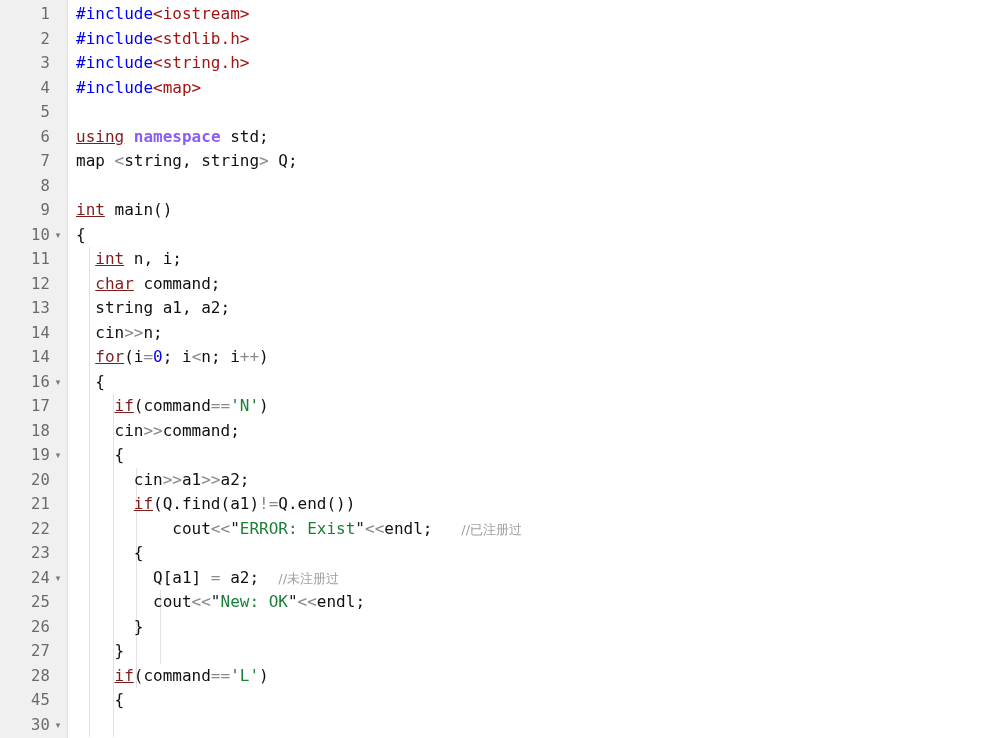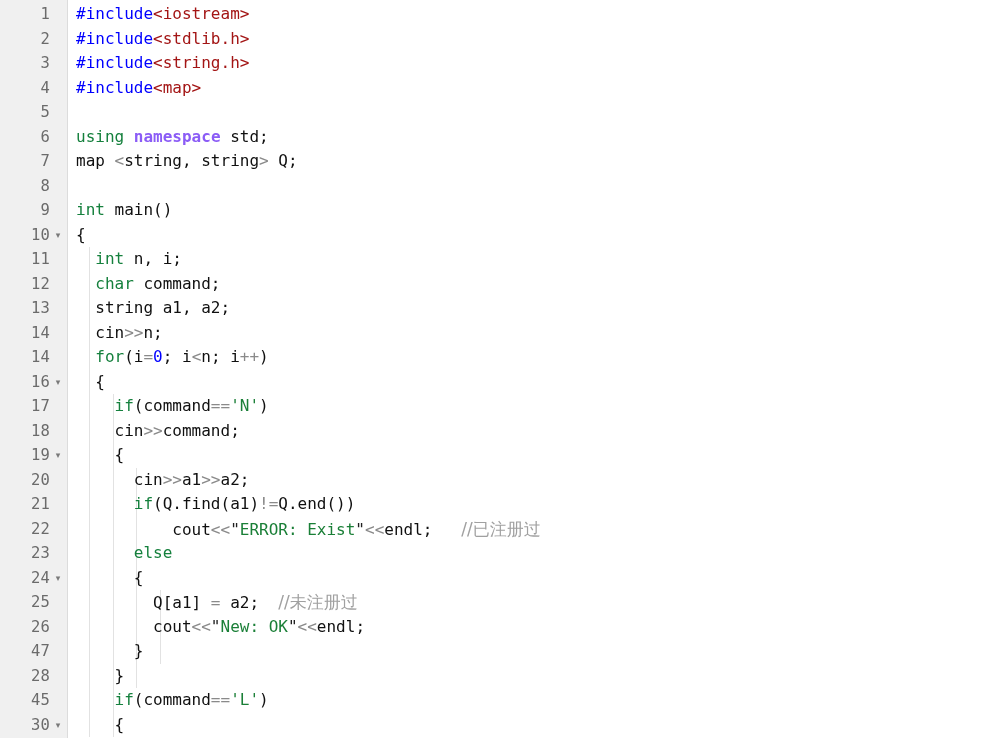--- a/index.html
+++ b/index.html
@@ -84,34 +84,34 @@
     position: relative;
     height: 24.5px;
     line-height: 24.5px;
     font-size: 16px;
     white-space: pre;
     color: #000000;
     letter-spacing: 0px;
   }
 
   
-  .tok-kw      { color: #15803d; }
+  .tok-kw      { color: #7f1d1d; text-decoration: underline; }
   .tok-inc     { color: #0000ff; }
   .tok-hdr     { color: #a31515; }
   .tok-str     { color: #1a7f37; }
   .tok-quote   { color: #202020; }
   .tok-cmt     { color: #a0a0a0; }
   .tok-op      { color: #8a8a8a; }
   .tok-plain   { color: #101010; }
   .tok-num     { color: #0000ff; }
   .tok-dim     { color: #8b5cf6; font-weight: bold; }
 
   .cmt-cjk {
     font-family: "DejaVu Sans", "Liberation Sans", sans-serif;
-    font-size: 17px;
+    font-size: 13px;
   }
 </style>
 </head>
 <body>
 
 <div id="editor">
 
   <div class="gutter" id="gutter">
       <div class="gutter-row"><span>1</span></div>
       <div class="gutter-row"><span>2</span></div>
@@ -132,21 +132,21 @@
       <div class="gutter-row"><span>17</span></div>
       <div class="gutter-row"><span>18</span></div>
       <div class="gutter-row"><span>19</span><span class="fold-marker">▾</span></div>
       <div class="gutter-row"><span>20</span></div>
       <div class="gutter-row"><span>21</span></div>
       <div class="gutter-row"><span>22</span></div>
       <div class="gutter-row"><span>23</span></div>
       <div class="gutter-row"><span>24</span><span class="fold-marker">▾</span></div>
       <div class="gutter-row"><span>25</span></div>
       <div class="gutter-row"><span>26</span></div>
-      <div class="gutter-row"><span>47</span></div>
+      <div class="gutter-row"><span>27</span></div>
       <div class="gutter-row"><span>28</span></div>
       <div class="gutter-row"><span>45</span></div>
       <div class="gutter-row"><span>30</span><span class="fold-marker">▾</span></div>
     </div>
 
   <div class="code-pane" id="code-pane">
     <div class="indent-guides" id="indent-guides">
         <div class="iguide" style="left: 21px; top: 247px; height: 24.5px;"></div>
         <div class="iguide" style="left: 21px; top: 271.5px; height: 24.5px;"></div>
         <div class="iguide" style="left: 21px; top: 296px; height: 24.5px;"></div>
@@ -210,21 +210,20 @@
         <div class="code-row"><span class="tok-plain">  string a1, a2;</span></div>
         <div class="code-row"><span class="tok-plain">  cin</span><span class="tok-op">&gt;&gt;</span><span class="tok-plain">n;</span></div>
         <div class="code-row"><span class="tok-plain">  </span><span class="tok-kw">for</span><span class="tok-plain">(i</span><span class="tok-op">=</span><span class="tok-num">0</span><span class="tok-plain">; i</span><span class="tok-op">&lt;</span><span class="tok-plain">n; i</span><span class="tok-op">++</span><span class="tok-plain">)</span></div>
         <div class="code-row"><span class="tok-plain">  {</span></div>
         <div class="code-row"><span class="tok-plain">    </span><span class="tok-kw">if</span><span class="tok-plain">(command</span><span class="tok-op">==</span><span class="tok-str">'N'</span><span class="tok-plain">)</span></div>
         <div class="code-row"><span class="tok-plain">    cin</span><span class="tok-op">&gt;&gt;</span><span class="tok-plain">command;</span></div>
         <div class="code-row"><span class="tok-plain">    {</span></div>
         <div class="code-row"><span class="tok-plain">      cin</span><span class="tok-op">&gt;&gt;</span><span class="tok-plain">a1</span><span class="tok-op">&gt;&gt;</span><span class="tok-plain">a2;</span></div>
         <div class="code-row"><span class="tok-plain">      </span><span class="tok-kw">if</span><span class="tok-plain">(Q.find(a1)</span><span class="tok-op">!=</span><span class="tok-plain">Q.end())</span></div>
         <div class="code-row"><span class="tok-plain">          cout</span><span class="tok-op">&lt;&lt;</span><span class="tok-quote">"</span><span class="tok-str">ERROR: Exist</span><span class="tok-quote">"</span><span class="tok-op">&lt;&lt;</span><span class="tok-plain">endl;   </span><span class="tok-cmt cmt-cjk">//已注册过</span></div>
-        <div class="code-row"><span class="tok-plain">      </span><span class="tok-kw">else</span></div>
         <div class="code-row"><span class="tok-plain">      {</span></div>
         <div class="code-row"><span class="tok-plain">        Q[a1] </span><span class="tok-op">=</span><span class="tok-plain"> a2;  </span><span class="tok-cmt cmt-cjk">//未注册过</span></div>
         <div class="code-row"><span class="tok-plain">        cout</span><span class="tok-op">&lt;&lt;</span><span class="tok-quote">"</span><span class="tok-str">New: OK</span><span class="tok-quote">"</span><span class="tok-op">&lt;&lt;</span><span class="tok-plain">endl;</span></div>
         <div class="code-row"><span class="tok-plain">      }</span></div>
         <div class="code-row"><span class="tok-plain">    }</span></div>
         <div class="code-row"><span class="tok-plain">    </span><span class="tok-kw">if</span><span class="tok-plain">(command</span><span class="tok-op">==</span><span class="tok-str">'L'</span><span class="tok-plain">)</span></div>
         <div class="code-row"><span class="tok-plain">    {</span></div>
       </div>
   </div>
 

